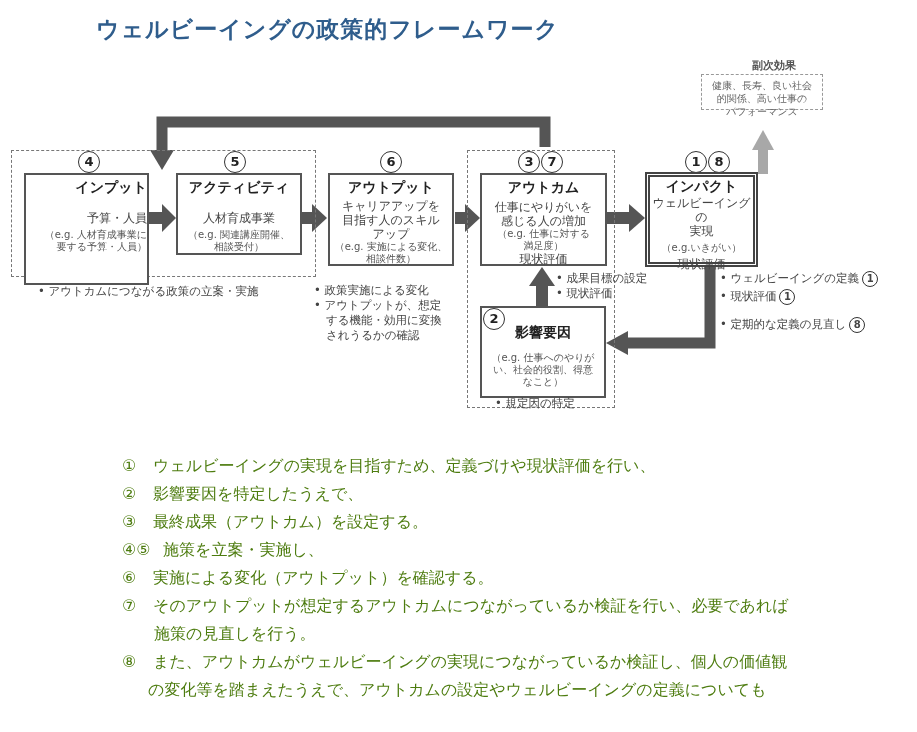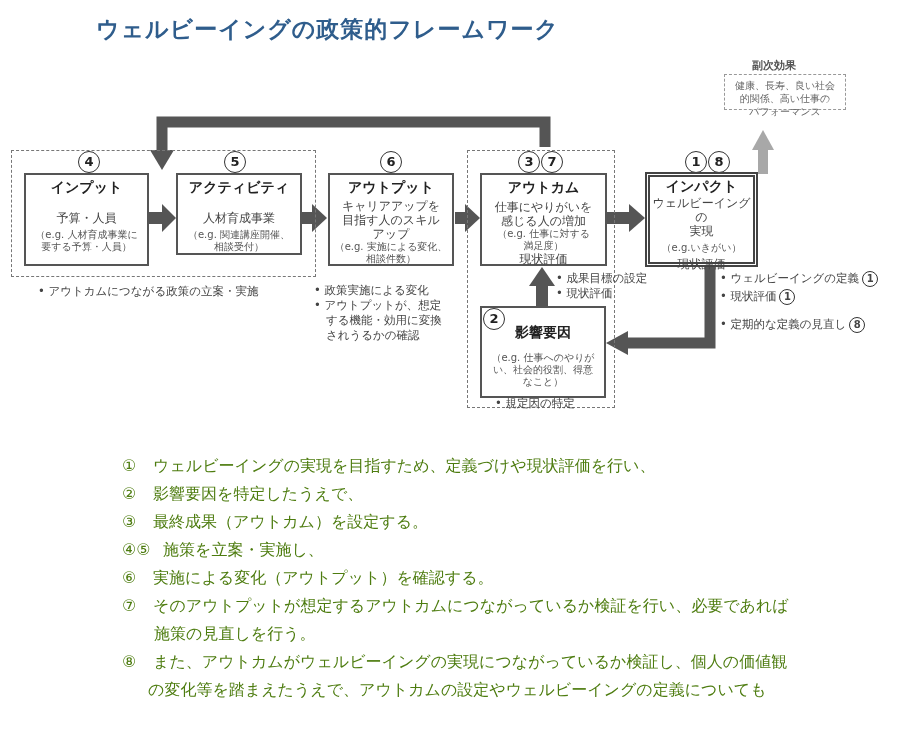--- a/index.html
+++ b/index.html
@@ -58,21 +58,21 @@
   <polygon points="628,331 628,355 606,343" fill="#555"></polygon>
 
   <rect x="536" y="284" width="12" height="22" fill="#555"></rect>
   <polygon points="529,286 555,286 542,267" fill="#555"></polygon>
 </svg>
 
 <div class="dash-group" style="left:11px;top:150px;width:305px;height:127px;"></div>
 <div class="dash-group" style="left:467px;top:150px;width:148px;height:258px;"></div>
 
 <div class="num" style="left:78px;top:151px;">4</div>
-<div class="box" style="left:24px;top:173px;width:125px;height:93px;">
+<div class="box" style="left:24px;top:173px;width:125px;height:112px;text-align:right;">
   <div class="h">インプット</div>
   <div class="m" style="margin-top:14px;">予算・人員</div>
   <div class="s" style="margin-top:4px;">（e.g. 人材育成事業に</div>
   <div class="s">要する予算・人員）</div>
 </div>
 
 <div class="num" style="left:224px;top:151px;">5</div>
 <div class="box" style="left:176px;top:173px;width:126px;height:82px;">
   <div class="h">アクティビティ</div>
   <div class="m" style="margin-top:14px;">人材育成事業</div>
@@ -113,21 +113,21 @@
 
 <div class="box" style="left:480px;top:306px;width:126px;height:92px;">
   <div class="h" style="margin-top:16px;">影響要因</div>
   <div class="s" style="margin-top:10px;">（e.g. 仕事へのやりが</div>
   <div class="s">い、社会的役割、得意</div>
   <div class="s">なこと）</div>
 </div>
 <div class="num" style="left:483px;top:308px;">2</div>
 
 <div class="side-title" style="left:752px;top:58px;">副次効果</div>
-<div class="side-box" style="left:724px;top:74px;width:122px;height:36px;">
+<div class="side-box" style="left:701px;top:74px;width:122px;height:36px;">
   <div>健康、長寿、良い社会</div>
   <div>的関係、高い仕事の</div>
   <div>パフォーマンス</div>
 </div>
 
 <div class="note" style="left:38px;top:284px;">
   <div class="b">アウトカムにつながる政策の立案・実施</div>
 </div>
 <div class="note" style="left:314px;top:283px;">
   <div class="b">政策実施による変化</div>

